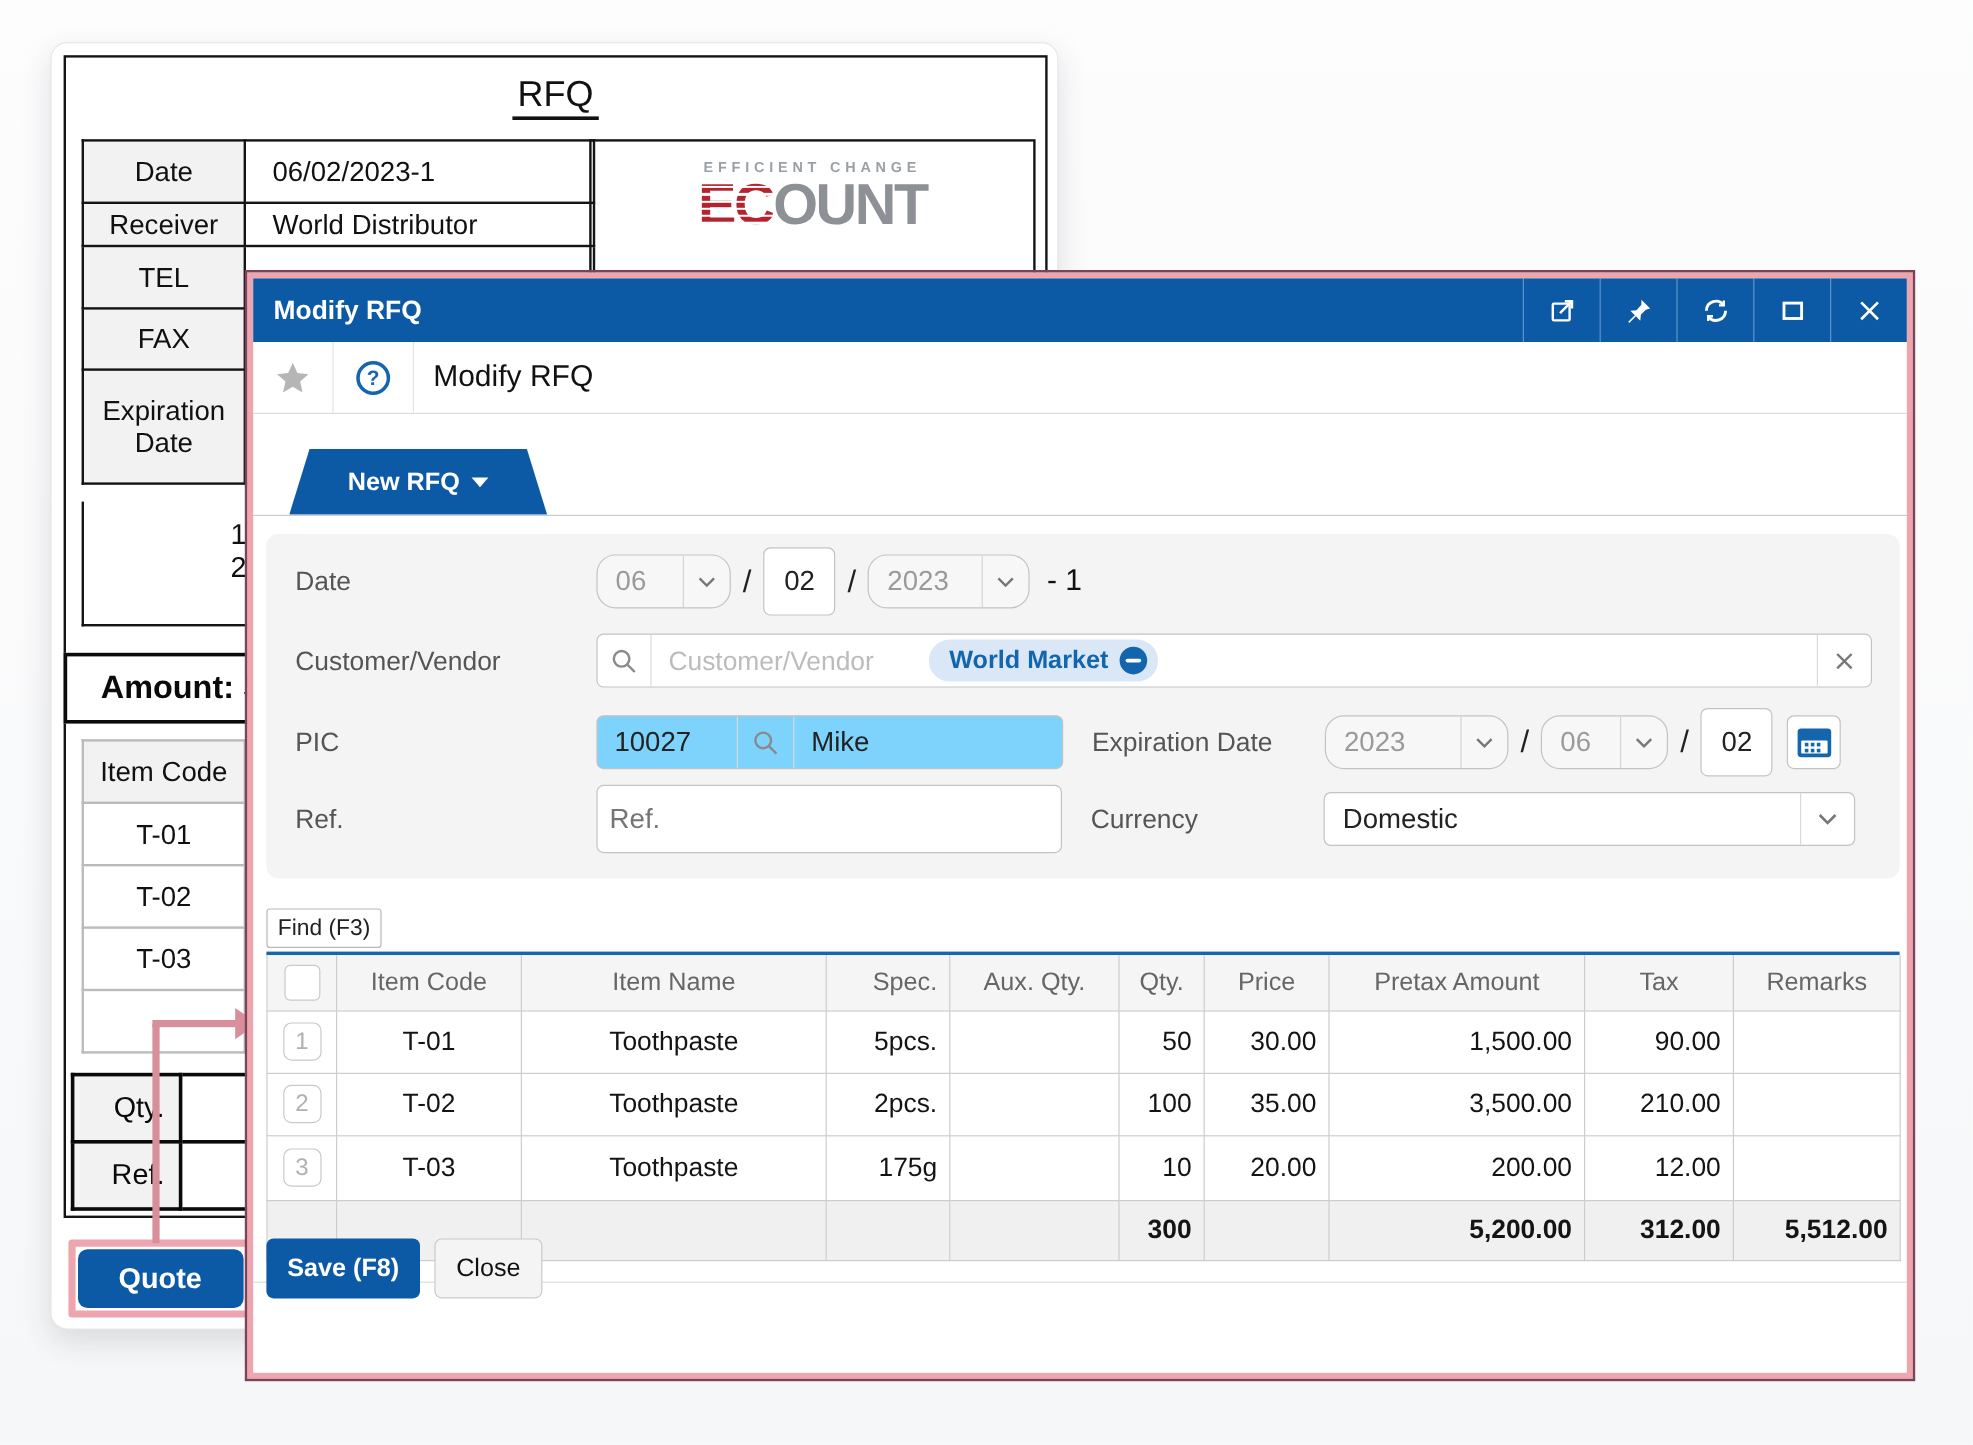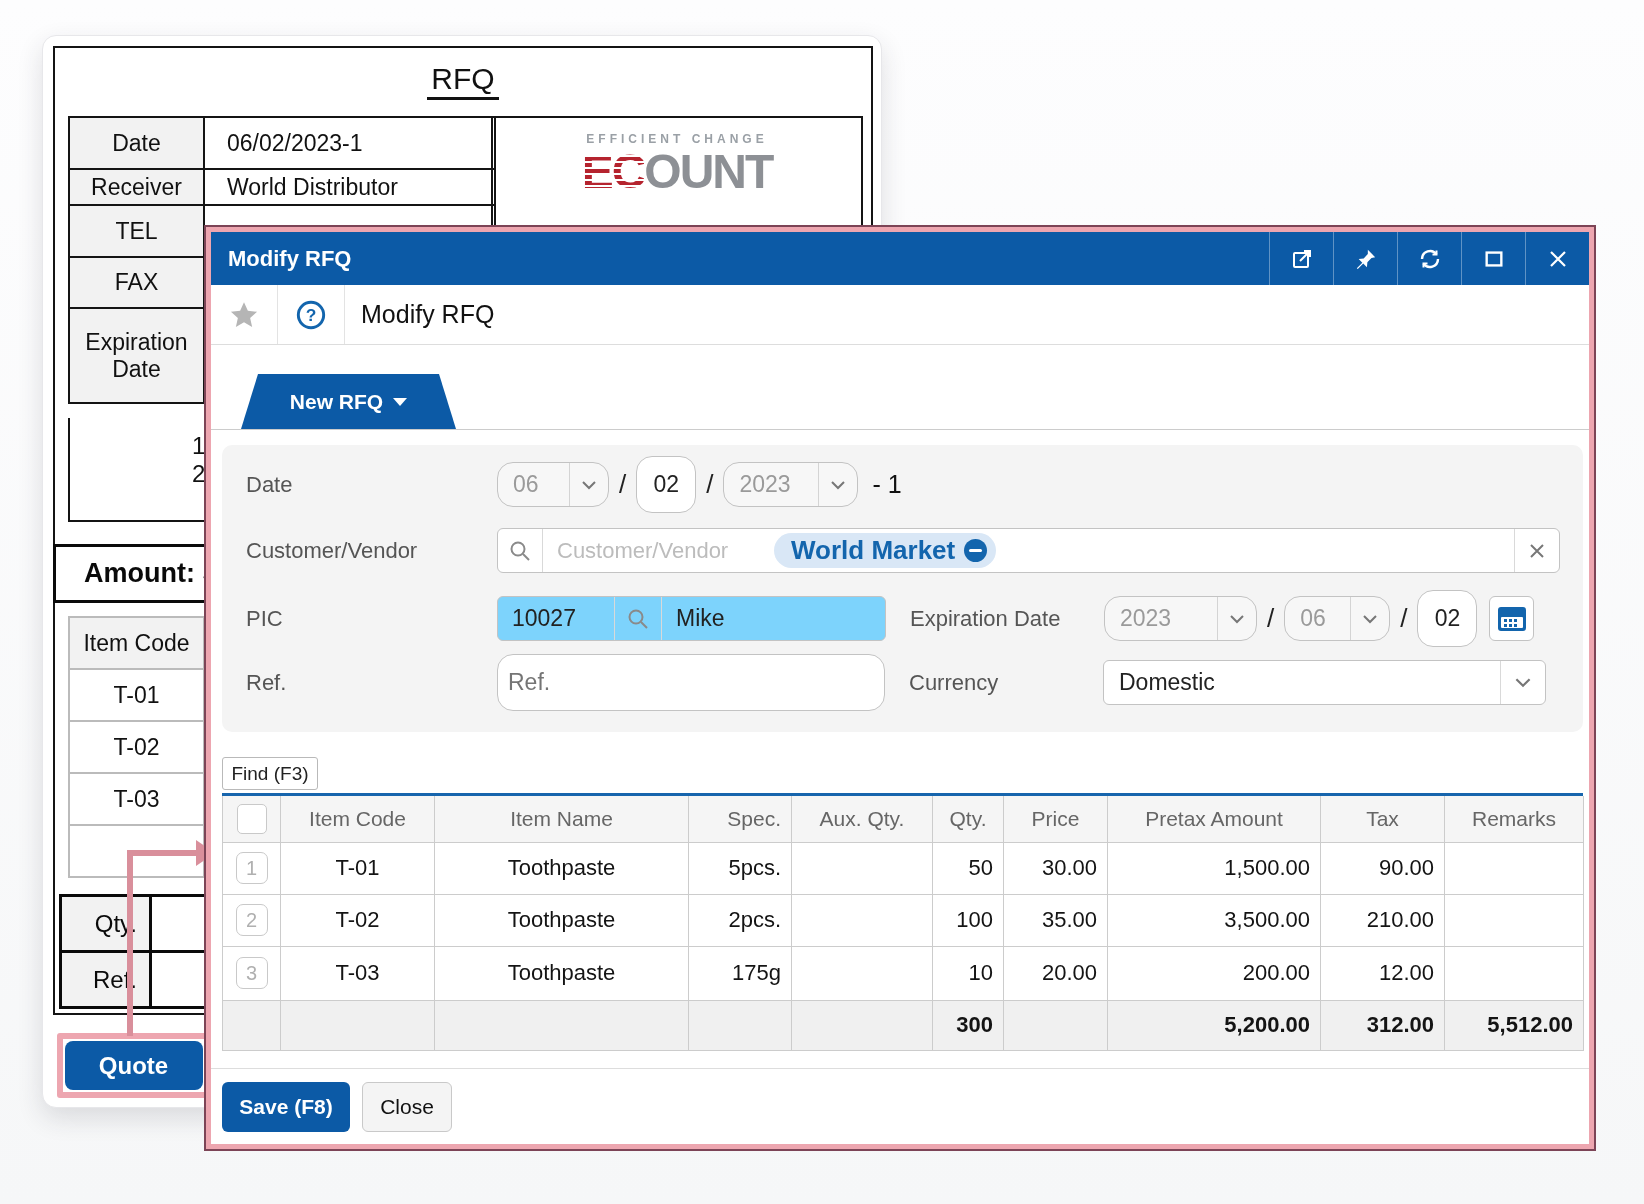--- a/index.html
+++ b/index.html
@@ -58,30 +58,30 @@
     font-size:21px;font-weight:600;cursor:pointer}
   .caret{display:inline-block;width:0;height:0;border-left:7px solid transparent;border-right:7px solid transparent;border-top:8px solid #fff;margin-left:10px}
 
   .panel{position:absolute;left:11px;top:213px;width:1361px;height:287px;background:#f4f4f4;border-radius:10px}
   .frow{position:absolute;left:24px;right:20px;height:45px;display:flex;align-items:center}
   .flabel{width:251px;font-size:22px;color:#555;font-weight:500}
   .flabel2{width:194px;margin-left:24px;font-size:22px;color:#555;font-weight:500}
   .sel{display:flex;align-items:stretch;height:45px;background:#f7f7f7;border:1px solid #c3c3c3;border-radius:16px;overflow:hidden;cursor:pointer}
   .sel .v{display:flex;align-items:center;padding-left:15px;font-size:23px;color:#9a9a9a;flex:1}
   .sel .chev{width:39px;display:flex;align-items:center;justify-content:center;border-left:1px solid #d4d4d4}
-  .inp{height:57px;background:#fff;border:1px solid #c3c3c3;border-radius:16px;font-size:23px;color:#222;font-family:inherit;padding:0 10px}
+  .inp{height:57px;background:#fff;border:1px solid #c3c3c3;border-radius:6px;font-size:23px;color:#222;font-family:inherit;padding:0 10px}
   .inp.center{text-align:center;padding:0}
   .slash{font-size:26px;color:#222;margin:0 10px}
   .suffix{font-size:25px;color:#111;margin-left:14px;font-weight:500}
   .cv-box{display:flex;align-items:center;height:45px;width:1063px;background:#fff;border:1px solid #c3c3c3;border-radius:6px;overflow:hidden}
   .cv-search{width:45px;height:100%;display:flex;align-items:center;justify-content:center;border-right:1px solid #d9d9d9;cursor:pointer}
   .cv-input{border:none;outline:none;font-size:22px;font-family:inherit;color:#333;width:225px;padding-left:14px;background:transparent}
   .cv-input::placeholder{color:#bcbcbc}
   .tag{display:flex;align-items:center;height:35px;background:var(--tag-bg);border-radius:18px;padding:0 9px 0 17px;margin-left:6px;cursor:pointer}
-  .tag .t{font-size:26px;font-weight:600;color:var(--tag-text)}
+  .tag .t{font-size:21px;font-weight:600;color:var(--tag-text)}
   .tag .minus{width:23px;height:23px;border-radius:50%;background:var(--tag-text);margin-left:9px;position:relative}
   .tag .minus::after{content:"";position:absolute;left:5px;top:10px;width:13px;height:3px;background:#fff;border-radius:2px}
   .cv-clear{margin-left:auto;width:45px;height:100%;display:flex;align-items:center;justify-content:center;border-left:1px solid #d9d9d9;cursor:pointer}
   .group{display:flex;align-items:stretch;height:45px;background:#7dd3fc;border:1px solid #c3c3c3;border-radius:6px;overflow:hidden}
   .group input{border:none;outline:none;font-size:23px;font-family:inherit;color:#222;padding-left:14px;background:transparent}
   .group input::placeholder{color:#bcbcbc}
   .g-search{width:48px;display:flex;align-items:center;justify-content:center;border-left:1px solid #d9d9d9;border-right:1px solid #d9d9d9;cursor:pointer}
   .cal-btn{width:45px;height:45px;border:1px solid #c3c3c3;border-radius:6px;background:#fff;margin-left:12px;display:flex;align-items:center;justify-content:center;cursor:pointer}
   .cur-sel{display:flex;height:45px;width:443px;background:#fff;border:1px solid #c3c3c3;border-radius:6px;overflow:hidden;cursor:pointer}
   .cur-sel .v{flex:1;display:flex;align-items:center;padding-left:15px;font-size:23px;color:#222}
@@ -94,21 +94,21 @@
   .grid th{height:46px;background:#f5f5f5;font-size:21px;font-weight:500;color:#666;border:1px solid #ccc;border-top:none}
   .grid td{height:52px;font-size:22px;color:#141414;border:1px solid #ccc}
   .grid .r{text-align:right;padding-right:10px}
   .grid .c{text-align:center}
   .grid th.r{padding-right:10px}
   .grid tr.total td{background:#f0f0f0;height:50px;font-weight:600}
   .numbox{width:32px;height:32px;border:1.5px solid #c9c9c9;border-radius:7px;color:#b0b0b0;font-size:20px;display:flex;align-items:center;justify-content:center;margin:0 auto;background:#fff}
   .chk{width:30px;height:30px;border:1.5px solid #c9c9c9;border-radius:5px;background:#fff;margin:0 auto;cursor:pointer}
 
   .divider{position:absolute;left:0;top:836px;width:1378px;height:1px;background:#ddd}
-  .savebar{position:absolute;left:11px;top:850px;display:flex;gap:12px}
+  .savebar{position:absolute;left:11px;top:800px;display:flex;gap:12px}
   .save-btn{width:128px;height:50px;background:var(--accent);color:#fff;border:none;border-radius:6px;font-size:21px;font-weight:600;font-family:inherit;cursor:pointer}
   .close-btn{width:90px;height:50px;background:#f4f4f4;color:#111;border:1px solid #c9c9c9;border-radius:6px;font-size:21px;font-family:inherit;cursor:pointer}
   svg{display:block}
 </style>
 </head>
 <body>
 
 <div class="stage">
 
   <div class="doc-card">

